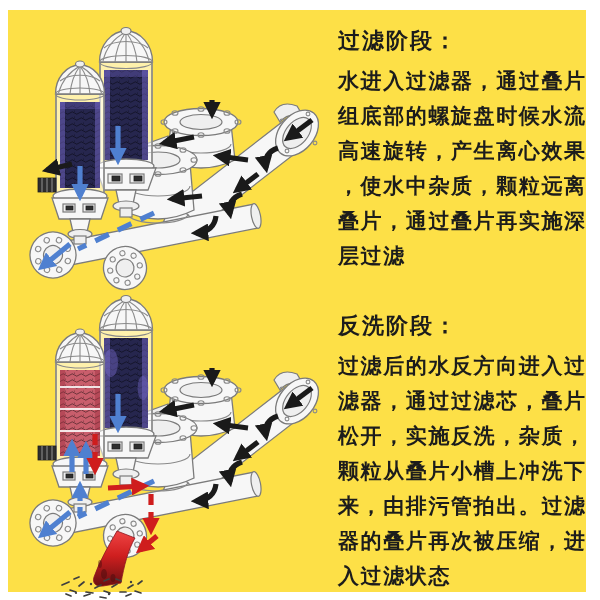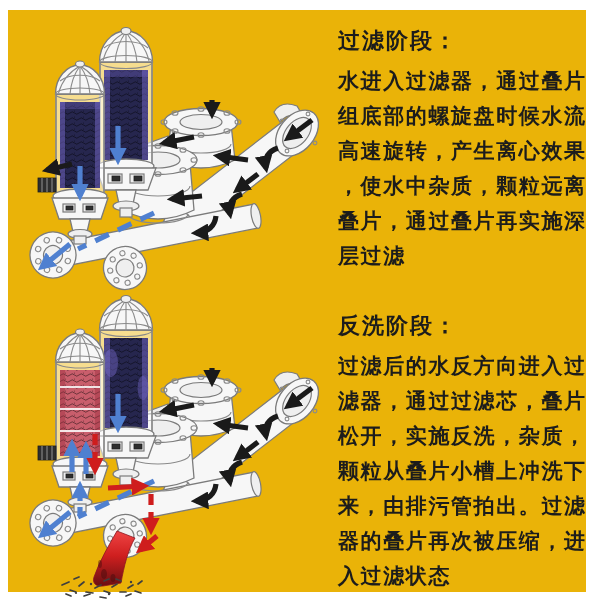--- a/index.html
+++ b/index.html
@@ -1,18 +1,18 @@
 <!DOCTYPE html>
 <html><head>
 <meta charset="utf-8">
 <style>
   html,body{margin:0;padding:0;}
   body{width:600px;height:600px;background:#ffffff;position:relative;overflow:hidden;
        font-family:"Liberation Sans","DejaVu Sans",sans-serif;}
-  .panel{position:absolute;left:8px;top:10px;width:578px;height:582px;background:#eab308;}
+  .panel{position:absolute;left:8px;top:10px;width:578px;height:582px;background:#fde047;}
   .illus{position:absolute;}
   .illus-a{left:8px;top:10px;width:322px;height:278px;}
   .illus-b{left:8px;top:278px;width:322px;height:314px;}
   .textcol{position:absolute;left:330px;width:266px;color:#1c1c1c;}
   .textcol-a{top:16px;}
   .textcol-b{top:301px;}
   .stage-heading{font-size:22px;font-weight:700;letter-spacing:2px;margin:0 0 7px 0;}
   .stage-body{font-size:21px;font-weight:600;line-height:35px;letter-spacing:1.6px;white-space:pre-line;}
   
   .fw{fill:#f7f7f7;stroke:#7b7b7b;stroke-width:1.3;}

